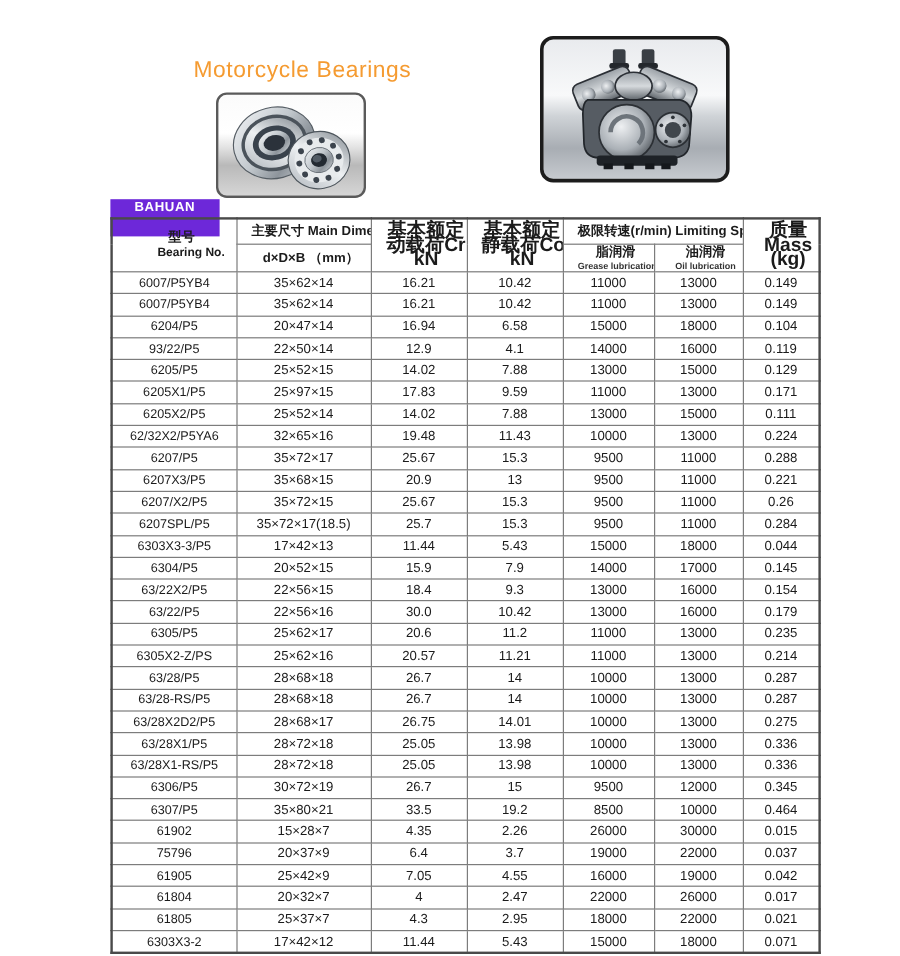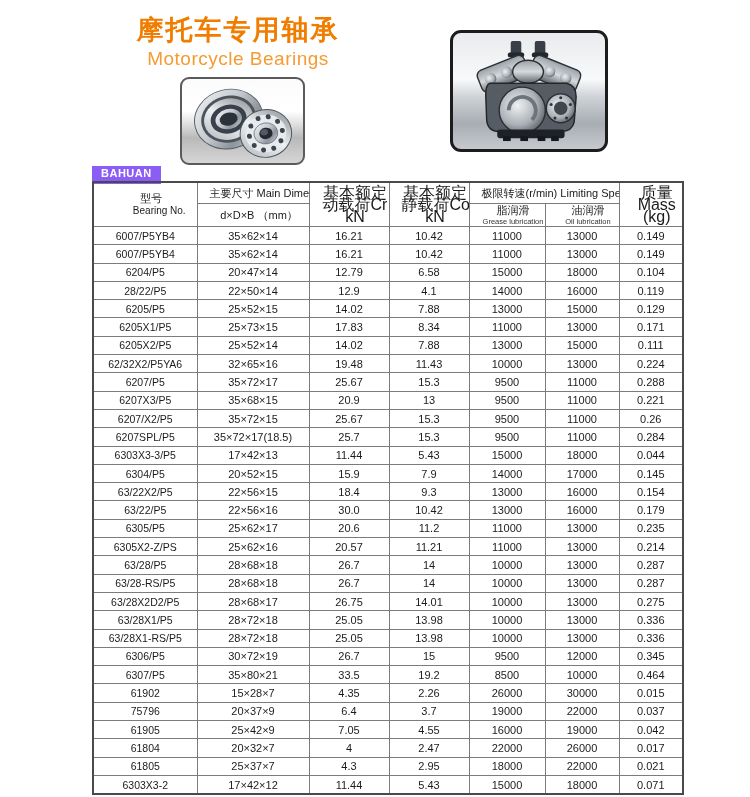--- a/index.html
+++ b/index.html
@@ -5,62 +5,61 @@
   html,body{margin:0;padding:0;background:#fff;}
   .page{
     position:relative;width:750px;height:797px;background:#fff;overflow:hidden;
     font-family:"Liberation Sans", sans-serif;color:#222;
   }
   .title-zh{
     position:absolute;left:90px;top:12px;width:296px;text-align:center;
     font-size:27px;font-weight:bold;color:#f07d00;letter-spacing:2px;
   }
   .title-en{
-    position:absolute;left:90px;top:48px;width:296px;text-align:center;
+    position:absolute;left:104px;top:48px;width:296px;text-align:center;
     font-size:19px;color:#f59b31;letter-spacing:0.5px;
   }
   .photo{position:absolute;overflow:hidden;box-sizing:border-box;}
   .photo.bearing{
     left:180px;top:77px;width:125px;height:88px;border:2px solid #5a5a5a;border-radius:9px;
     background:linear-gradient(180deg,#fbfbfb 0%,#ffffff 38%,#e3e3e3 52%,#b9b9b9 70%,#d6d6d6 100%);
   }
   .photo.engine{
     left:450px;top:30px;width:158px;height:122px;border:3px solid #1c1c1c;border-radius:11px;
     background:linear-gradient(180deg,#e9ebee 0%,#f8f9fa 40%,#cfd3d7 55%,#a8adb3 78%,#c6cacf 100%);
   }
   .photo svg{display:block;width:100%;height:100%;}
   .brand-tab{
-    position:absolute;left:92px;top:166px;height:18px;line-height:15px;padding:0 9px;
-    background:#8b5cf6;color:#fff;font-size:11px;font-weight:bold;letter-spacing:0.5px;
+    position:absolute;left:92px;top:166px;height:31px;line-height:15px;padding:0 20px;
+    background:#6d28d9;color:#fff;font-size:11px;font-weight:bold;letter-spacing:0.5px;
   }
   table.bearings{
     position:absolute;left:92px;top:181px;width:590px;border-collapse:collapse;
     table-layout:fixed;font-size:11px;color:#1b1b1b;
     border:2px solid #4a4a4a;
   }
   table.bearings th, table.bearings td{
     border:1px solid #7c7c7c;text-align:center;vertical-align:middle;
     padding:0;overflow:hidden;white-space:nowrap;
   }
-  table.bearings thead th{font-weight:normal;padding-left:12px;}
+  table.bearings thead th{font-weight:bold;padding-left:12px;}
   thead tr.h1 th{height:20px;}
   thead tr.h2 th{height:20px;}
   .hzh{font-size:11px;line-height:13px;}
   .hen{font-size:10px;line-height:12px;margin-left:16px;}
   .hen-sm{font-size:7.5px;line-height:9px;color:#333;}
   .h3line div{font-size:16px;line-height:12px;}
   tbody td{height:17.3px;font-size:11px;}
   tbody td.c0{font-size:10.5px;margin-top:33px;}
 </style>
 </head>
 <body>
 
 <div class="page">
 
-  <div class="title-zh">摩托车专用轴承</div>
   <div class="title-en">Motorcycle Bearings</div>
 
   <div class="photo bearing">
     <svg viewBox="0 0 125 88">
       <defs>
         <linearGradient id="sil" x1="0" y1="0" x2="1" y2="1">
           <stop offset="0" stop-color="#f4f6f8"></stop>
             <stop offset="0.45" stop-color="#c2c8cd"></stop>
           <stop offset="0.7" stop-color="#8d949b"></stop>
             <stop offset="1" stop-color="#d8dcdf"></stop>
@@ -228,49 +227,49 @@
           <td class="c1">35×62×14</td>
           <td class="c2">16.21</td>
           <td class="c3">10.42</td>
           <td class="c4">11000</td>
           <td class="c5">13000</td>
           <td class="c6">0.149</td>
         </tr>
         <tr>
           <td class="c0">6204/P5</td>
           <td class="c1">20×47×14</td>
-          <td class="c2">12.79</td>
+          <td class="c2">16.94</td>
           <td class="c3">6.58</td>
           <td class="c4">15000</td>
           <td class="c5">18000</td>
           <td class="c6">0.104</td>
         </tr>
         <tr>
-          <td class="c0">28/22/P5</td>
+          <td class="c0">93/22/P5</td>
           <td class="c1">22×50×14</td>
           <td class="c2">12.9</td>
           <td class="c3">4.1</td>
           <td class="c4">14000</td>
           <td class="c5">16000</td>
           <td class="c6">0.119</td>
         </tr>
         <tr>
           <td class="c0">6205/P5</td>
           <td class="c1">25×52×15</td>
           <td class="c2">14.02</td>
           <td class="c3">7.88</td>
           <td class="c4">13000</td>
           <td class="c5">15000</td>
           <td class="c6">0.129</td>
         </tr>
         <tr>
           <td class="c0">6205X1/P5</td>
-          <td class="c1">25×73×15</td>
+          <td class="c1">25×97×15</td>
           <td class="c2">17.83</td>
-          <td class="c3">8.34</td>
+          <td class="c3">9.59</td>
           <td class="c4">11000</td>
           <td class="c5">13000</td>
           <td class="c6">0.171</td>
         </tr>
         <tr>
           <td class="c0">6205X2/P5</td>
           <td class="c1">25×52×14</td>
           <td class="c2">14.02</td>
           <td class="c3">7.88</td>
           <td class="c4">13000</td>

